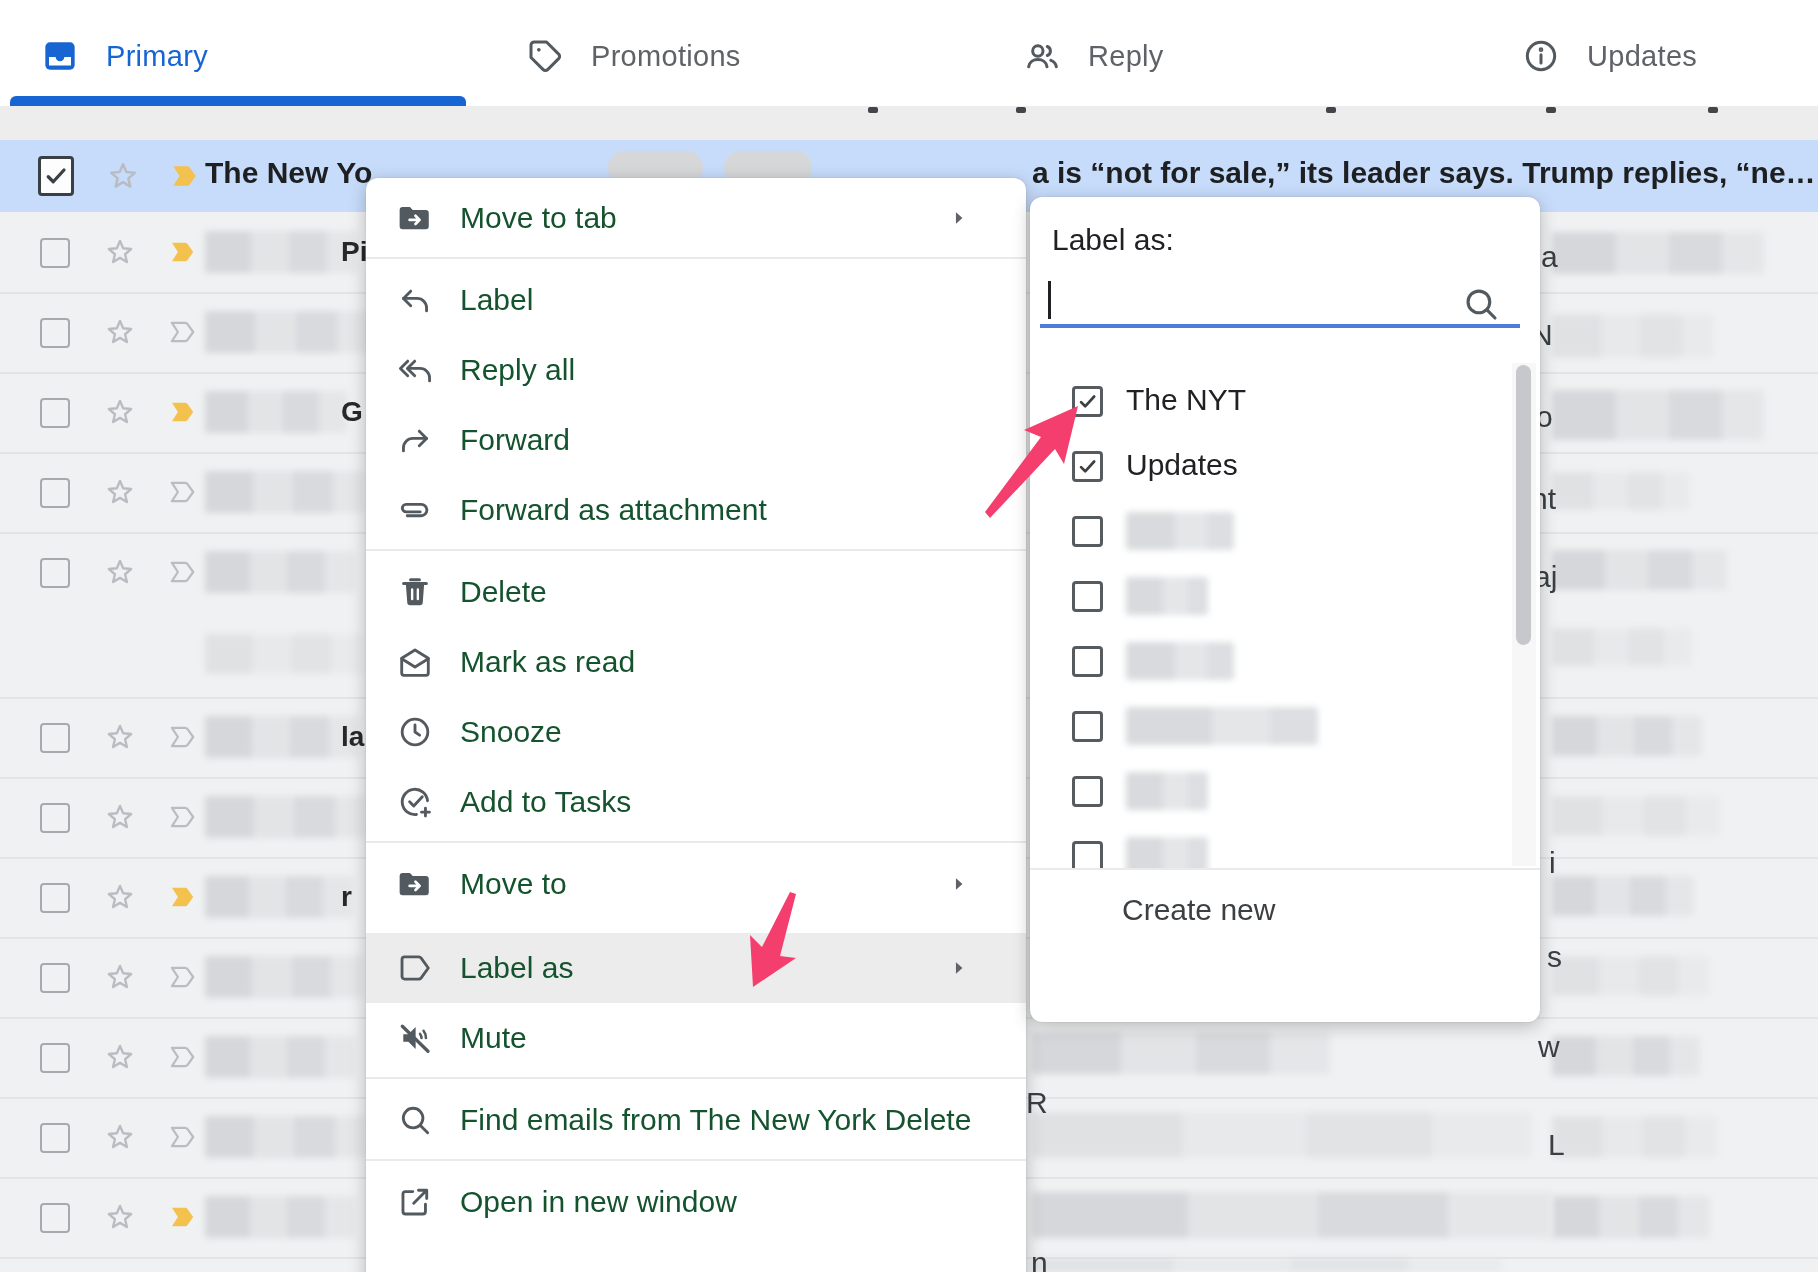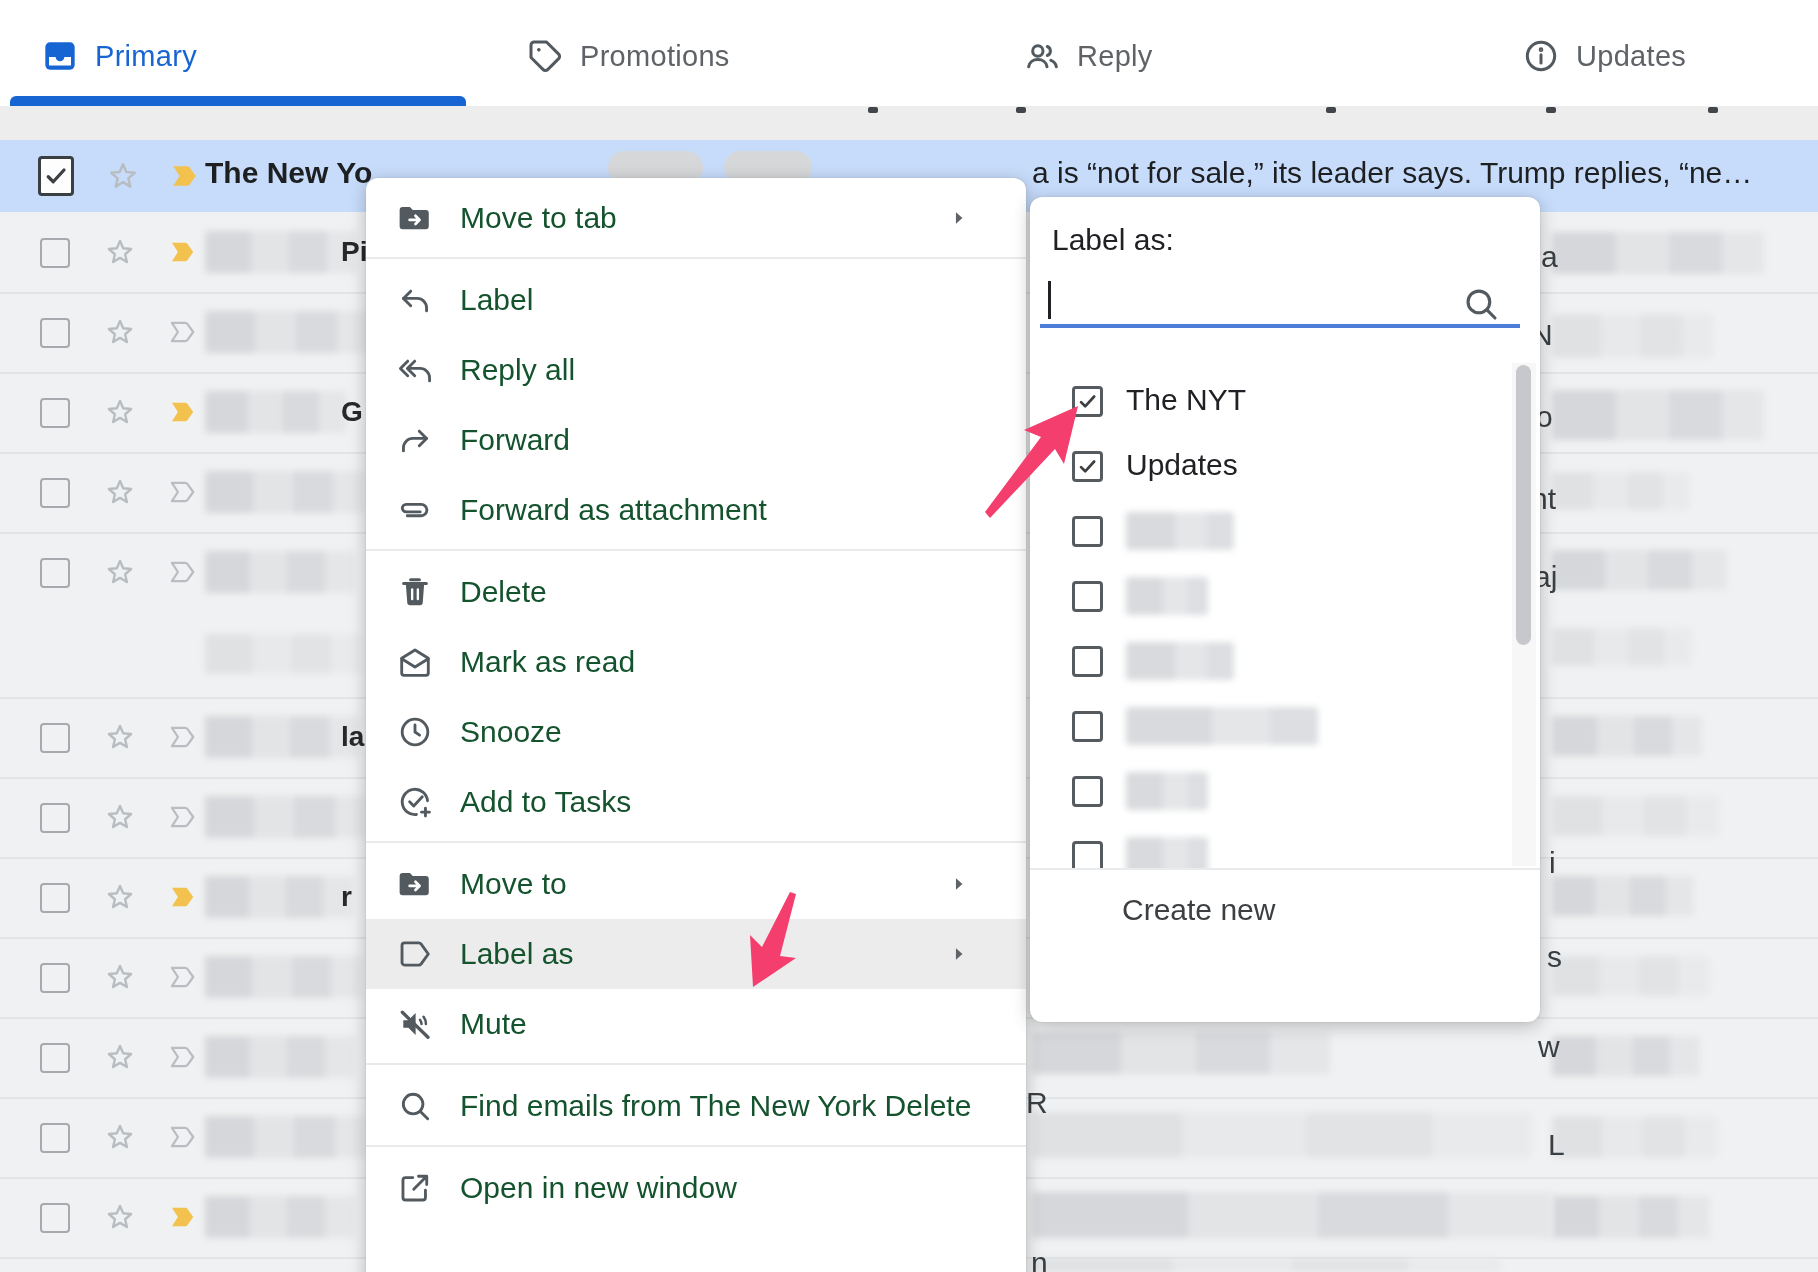--- a/index.html
+++ b/index.html
@@ -1,53 +1,53 @@
 <!DOCTYPE html>
 <html style="--accent: #1765d2; --sel: #c7dcfb; --pink: #f43f6e; --uline: #4d7cd9;"><head>
 <meta charset="utf-8">
 <style>
   html,body{margin:0;padding:0;background:#e9eaec;}
   .page{position:relative;width:1818px;height:1272px;overflow:hidden;background:#f0f1f2;
         font-family:"Liberation Sans",sans-serif;}
 
   
   .tabbar{position:absolute;left:0;top:0;width:1818px;height:106px;background:#ffffff;z-index:3;}
-  .tab{position:absolute;top:0;height:112px;display:flex;align-items:center;gap:15px;cursor:pointer;}
+  .tab{position:absolute;top:0;height:112px;display:flex;align-items:center;gap:26px;cursor:pointer;}
   .tab-icon{width:40px;height:40px;flex:0 0 40px;}
   .tab-icon svg{width:100%;height:100%;display:block;}
   .tab-label{font-size:29px;color:#5f6368;font-weight:500;letter-spacing:.3px;white-space:nowrap;}
   .tab.active .tab-label{color:var(--accent);}
   .tab-underline{position:absolute;left:10px;top:96px;width:456px;height:10px;background:var(--accent);
                  border-radius:6px 6px 0 0;}
 
   
   .strip{position:absolute;left:0;top:106px;width:1818px;height:34px;background:#ededee;}
   .dash{position:absolute;top:107px;height:6px;background:#42464a;border-radius:2px;}
   .row-sep{position:absolute;left:0;width:1818px;height:2px;background:#e3e4e6;}
   .selected-row{position:absolute;left:0;top:140px;width:1818px;height:72px;background:var(--sel);z-index:2;}
   .rowicon{position:absolute;}
   .rowicon svg{width:100%;height:100%;display:block;}
   .cb{box-sizing:border-box;border:2.5px solid #a6aaae;border-radius:4px;background:transparent;}
   .cb.dark{border:3px solid #3a3f44;background:#fdfdfe;}
   .sender-txt{position:absolute;left:205px;top:156px;font-size:30px;font-weight:700;color:#1d1f21;white-space:nowrap;z-index:2;}
-  .subject-txt{position:absolute;left:1032px;top:156px;font-size:30px;font-weight:400;color:#1d1f21;white-space:nowrap;z-index:2;}
+  .subject-txt{position:absolute;left:1032px;top:156px;font-size:30px;font-weight:700;color:#1d1f21;white-space:nowrap;z-index:2;}
   .pill{position:absolute;height:33px;border-radius:17px;background:#d5d7d9;z-index:2;}
   .peek{position:absolute;font-size:28px;font-weight:600;color:#26282a;}
   .blur{position:absolute;border-radius:3px;filter:blur(3px);
         background:linear-gradient(90deg,#d5d7da 0 30%,#e2e4e6 30% 55%,#d8dadd 55% 80%,#e5e6e8 80%);}
   .blur.light{opacity:.6;}
   .frag{position:absolute;font-size:30px;color:#3a3f44;z-index:4;white-space:nowrap;}
 
   
   .menu{position:absolute;left:366px;top:178px;width:660px;height:1130px;background:#fff;
         border-radius:12px;box-shadow:0 4px 18px rgba(0,0,0,.24),0 0 2px rgba(0,0,0,.14);
         z-index:10;padding-top:5px;box-sizing:border-box;}
   .menu-sep{height:2px;background:#e9eaeb;margin:4px 0 6px 0;}
   .menu-item{display:flex;align-items:center;height:70px;padding-left:30px;position:relative;cursor:pointer;}
-  .menu-item.hl{background:#ececec;}
+  .menu-item.hl{background:#ececec;margin-top:14px;}
   .mi-icon{width:38px;height:38px;flex:0 0 38px;}
   .mi-icon svg{width:100%;height:100%;display:block;}
   .mi-label{margin-left:26px;font-size:30px;color:#14532d;white-space:nowrap;}
   .mi-chev{position:absolute;right:54px;top:22px;width:26px;height:26px;}
   .mi-chev svg{width:100%;height:100%;display:block;}
 
   
   .submenu{position:absolute;left:1030px;top:197px;width:510px;height:825px;background:#fff;
            border-radius:12px;box-shadow:0 4px 18px rgba(0,0,0,.24),0 0 2px rgba(0,0,0,.14);z-index:11;}
   .sm-title{position:absolute;left:22px;top:26px;font-size:30px;color:#202124;}

